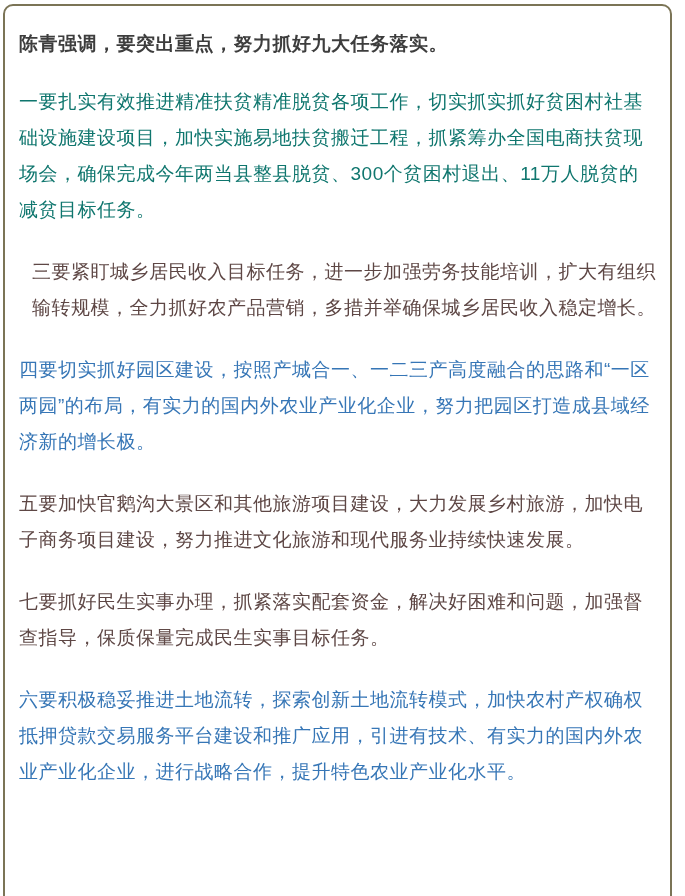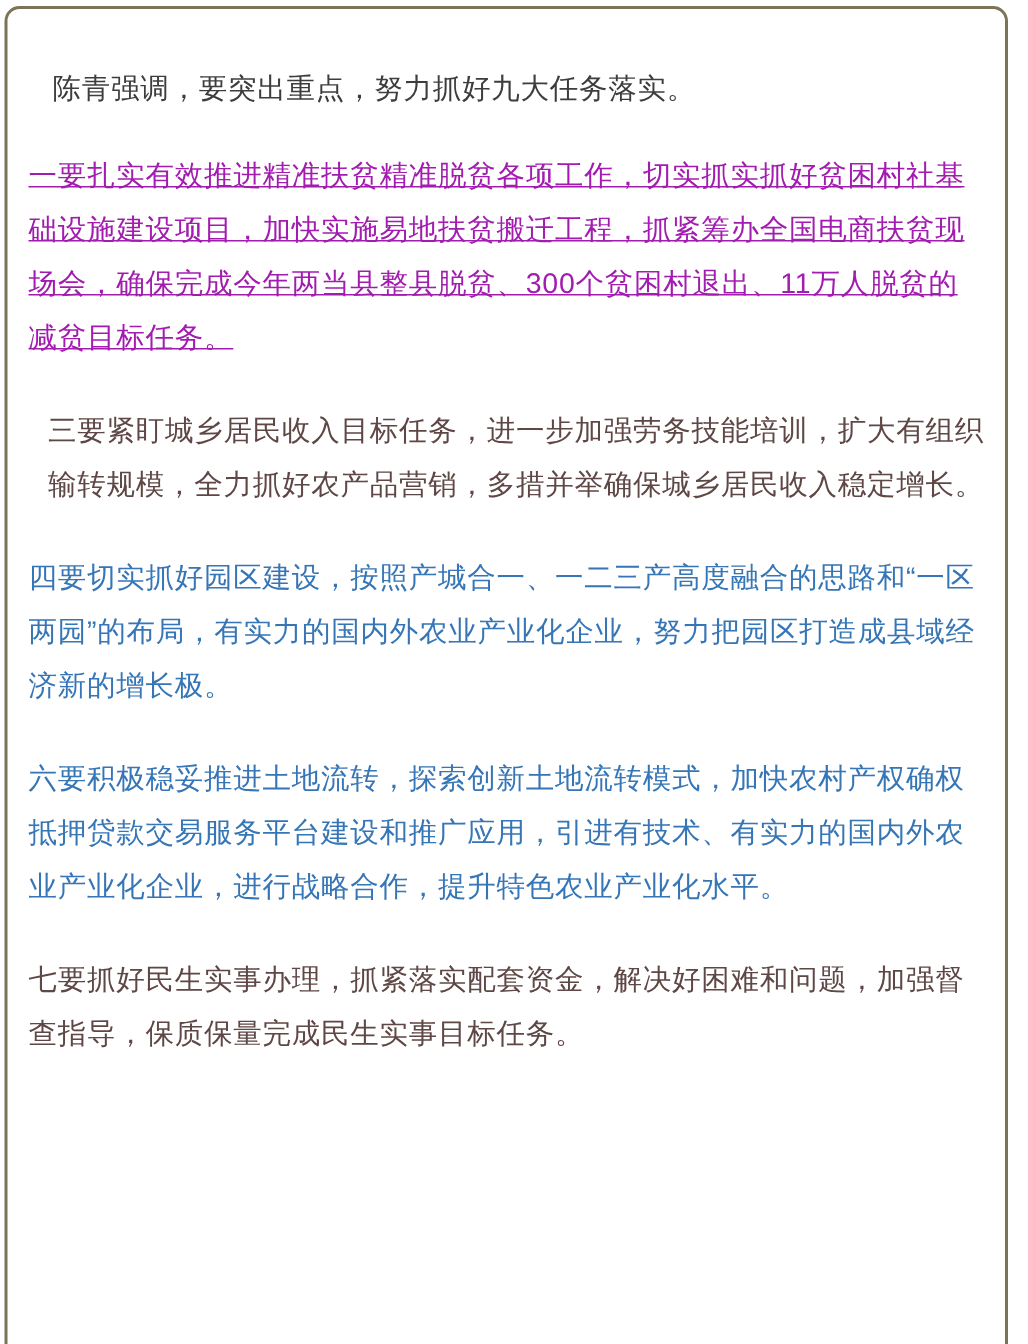--- a/index.html
+++ b/index.html
@@ -21,45 +21,46 @@
     border: 2px solid #7b7456;
     border-radius: 10px;
     background: #ffffff;
   }
   .article-content {
     padding: 24px 14px 40px 14px;
   }
   .article-heading {
     font-size: 19px;
     line-height: 28px;
-    font-weight: normal;
+    font-weight: bold;
     color: #3d3d3d;
-    margin: 16px;
+    margin: 0;
     letter-spacing: 0.5px;
   }
   .article-paragraph {
     font-size: 19px;
     line-height: 36px;
     margin: 26px 0 0 0;
     letter-spacing: 0.5px;
     text-align: left;
   }
 </style>
 </head>
 <body>
 
 <div class="article-card" style="border-color: rgb(123, 116, 86); background: rgb(255, 255, 255);">
   <div class="article-content">
     <h1 class="article-heading" style="color: rgb(61, 61, 61);">陈青强调，要突出重点，努力抓好九大任务落实。</h1>
 
-    <p class="article-paragraph" style="color: #a21caf; text-decoration: underline;">一要扎实有效推进精准扶贫精准脱贫各项工作，切实抓实抓好贫困村社基础设施建设项目，加快实施易地扶贫搬迁工程，抓紧筹办全国电商扶贫现场会，确保完成今年两当县整县脱贫、300个贫困村退出、11万人脱贫的减贫目标任务。</p>
+    <p class="article-paragraph" style="color: #0f766e;">一要扎实有效推进精准扶贫精准脱贫各项工作，切实抓实抓好贫困村社基础设施建设项目，加快实施易地扶贫搬迁工程，抓紧筹办全国电商扶贫现场会，确保完成今年两当县整县脱贫、300个贫困村退出、11万人脱贫的减贫目标任务。</p>
 
 
     <p class="article-paragraph" style="color: rgb(94, 71, 69); text-align: right;">三要紧盯城乡居民收入目标任务，进一步加强劳务技能培训，扩大有组织输转规模，全力抓好农产品营销，多措并举确保城乡居民收入稳定增长。</p>
 
     <p class="article-paragraph" style="color: rgb(54, 118, 182);">四要切实抓好园区建设，按照产城合一、一二三产高度融合的思路和“一区两园”的布局，有实力的国内外农业产业化企业，努力把园区打造成县域经济新的增长极。</p>
 
+    <p class="article-paragraph" style="color: rgb(94, 71, 69);">五要加快官鹅沟大景区和其他旅游项目建设，大力发展乡村旅游，加快电子商务项目建设，努力推进文化旅游和现代服务业持续快速发展。</p>
+
+    <p class="article-paragraph" style="color: rgb(94, 71, 69);">七要抓好民生实事办理，抓紧落实配套资金，解决好困难和问题，加强督查指导，保质保量完成民生实事目标任务。</p>
 
     <p class="article-paragraph" style="color: rgb(54, 118, 182);">六要积极稳妥推进土地流转，探索创新土地流转模式，加快农村产权确权抵押贷款交易服务平台建设和推广应用，引进有技术、有实力的国内外农业产业化企业，进行战略合作，提升特色农业产业化水平。</p>
-
-    <p class="article-paragraph" style="color: rgb(94, 71, 69);">七要抓好民生实事办理，抓紧落实配套资金，解决好困难和问题，加强督查指导，保质保量完成民生实事目标任务。</p>
   </div>
 </div>
 
 </body></html>

